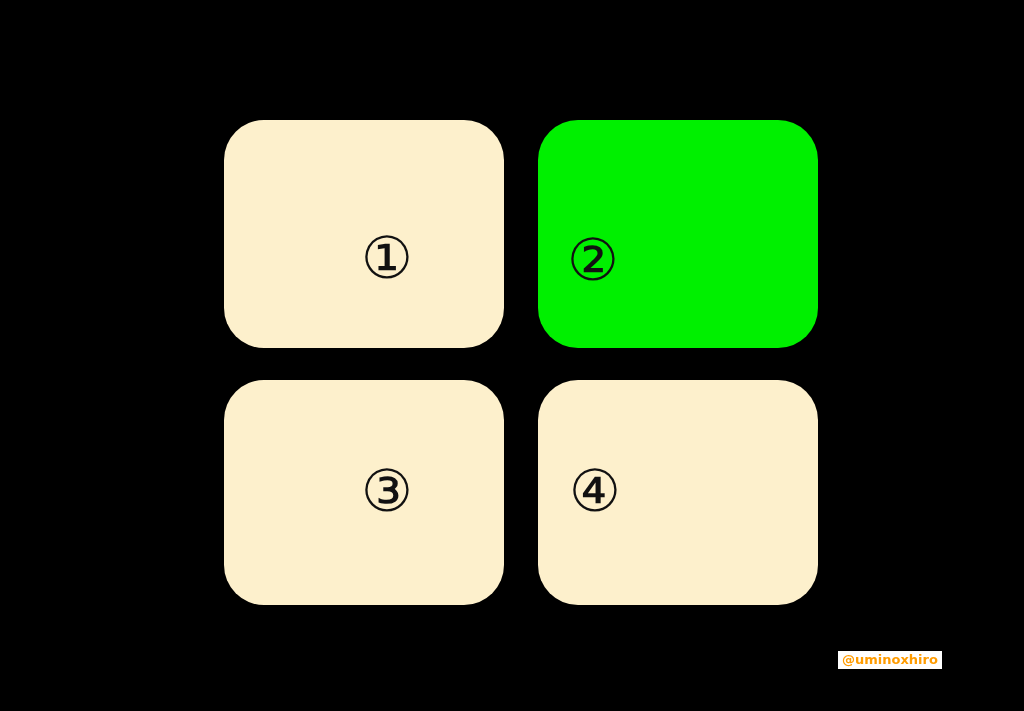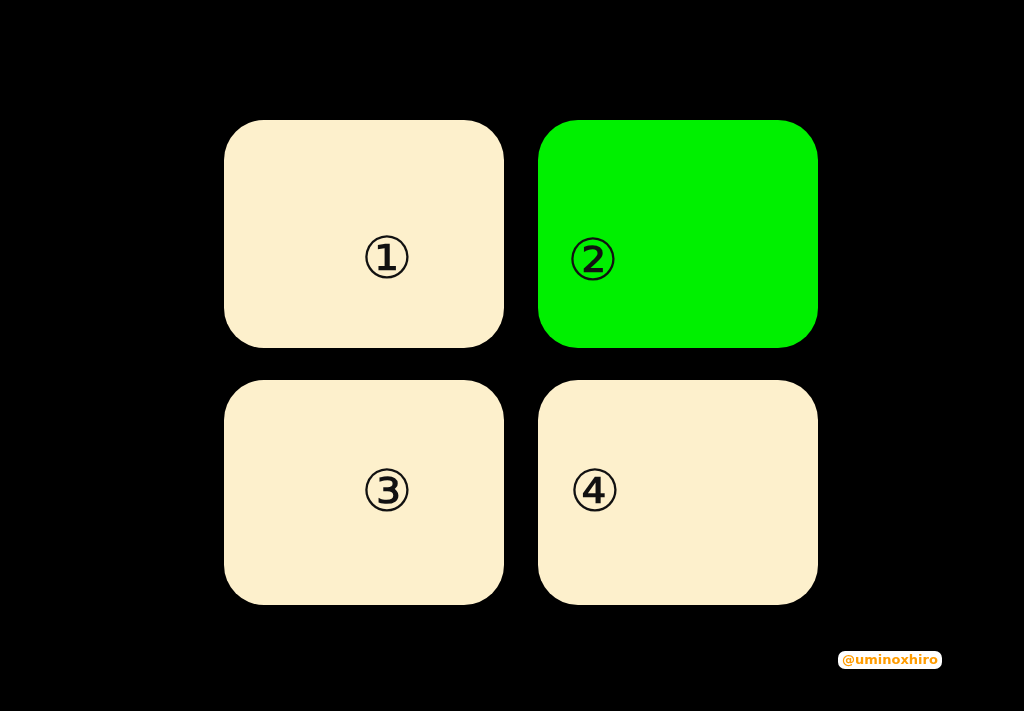--- a/index.html
+++ b/index.html
@@ -67,15 +67,15 @@
   </div>
 
   <div class="card card--3 card--r2 card--c1" style="background: rgb(253, 240, 204);">
     <span class="card-label">③</span>
   </div>
 
   <div class="card card--4 card--r2 card--c2" style="background: rgb(253, 240, 204);">
     <span class="card-label">④</span>
   </div>
 
-  <div class="watermark" style="color: rgb(255, 156, 0); background: rgb(255, 255, 255); border-radius: 7px;">@uminoxhiro</div>
+  <div class="watermark" style="color: rgb(255, 156, 0); background: rgb(255, 255, 255);">@uminoxhiro</div>
 
 </div>
 
 </body></html>

